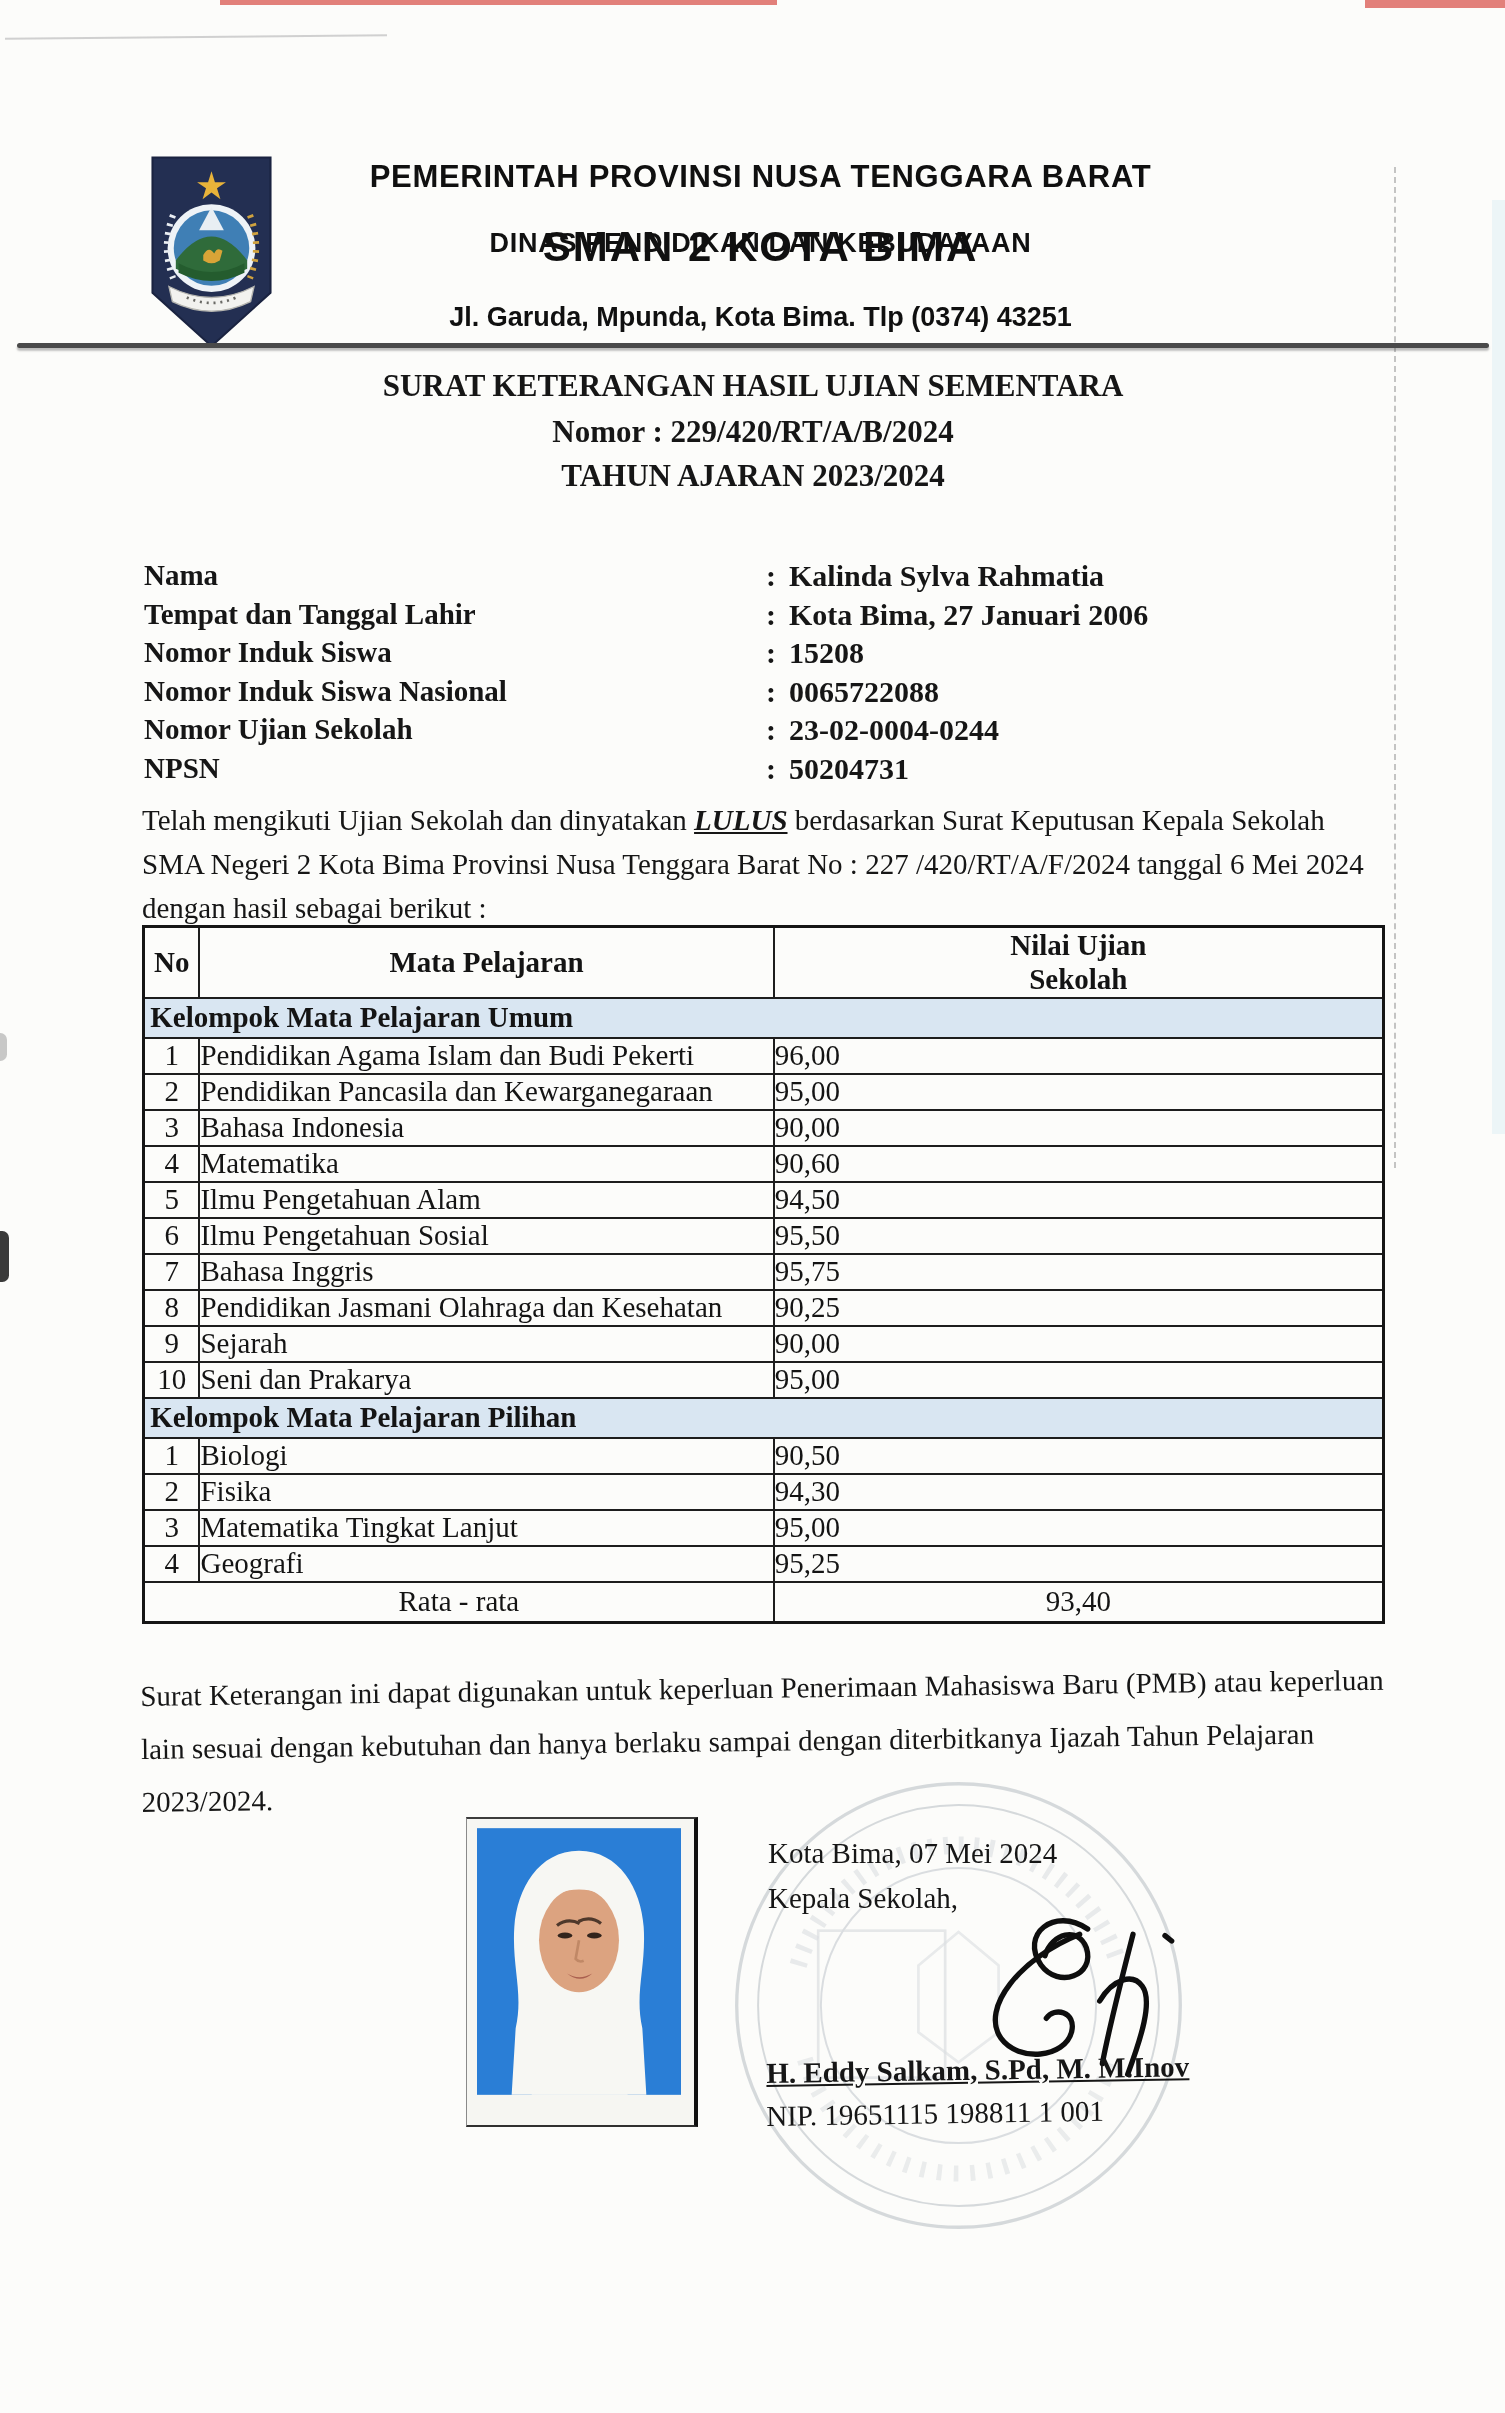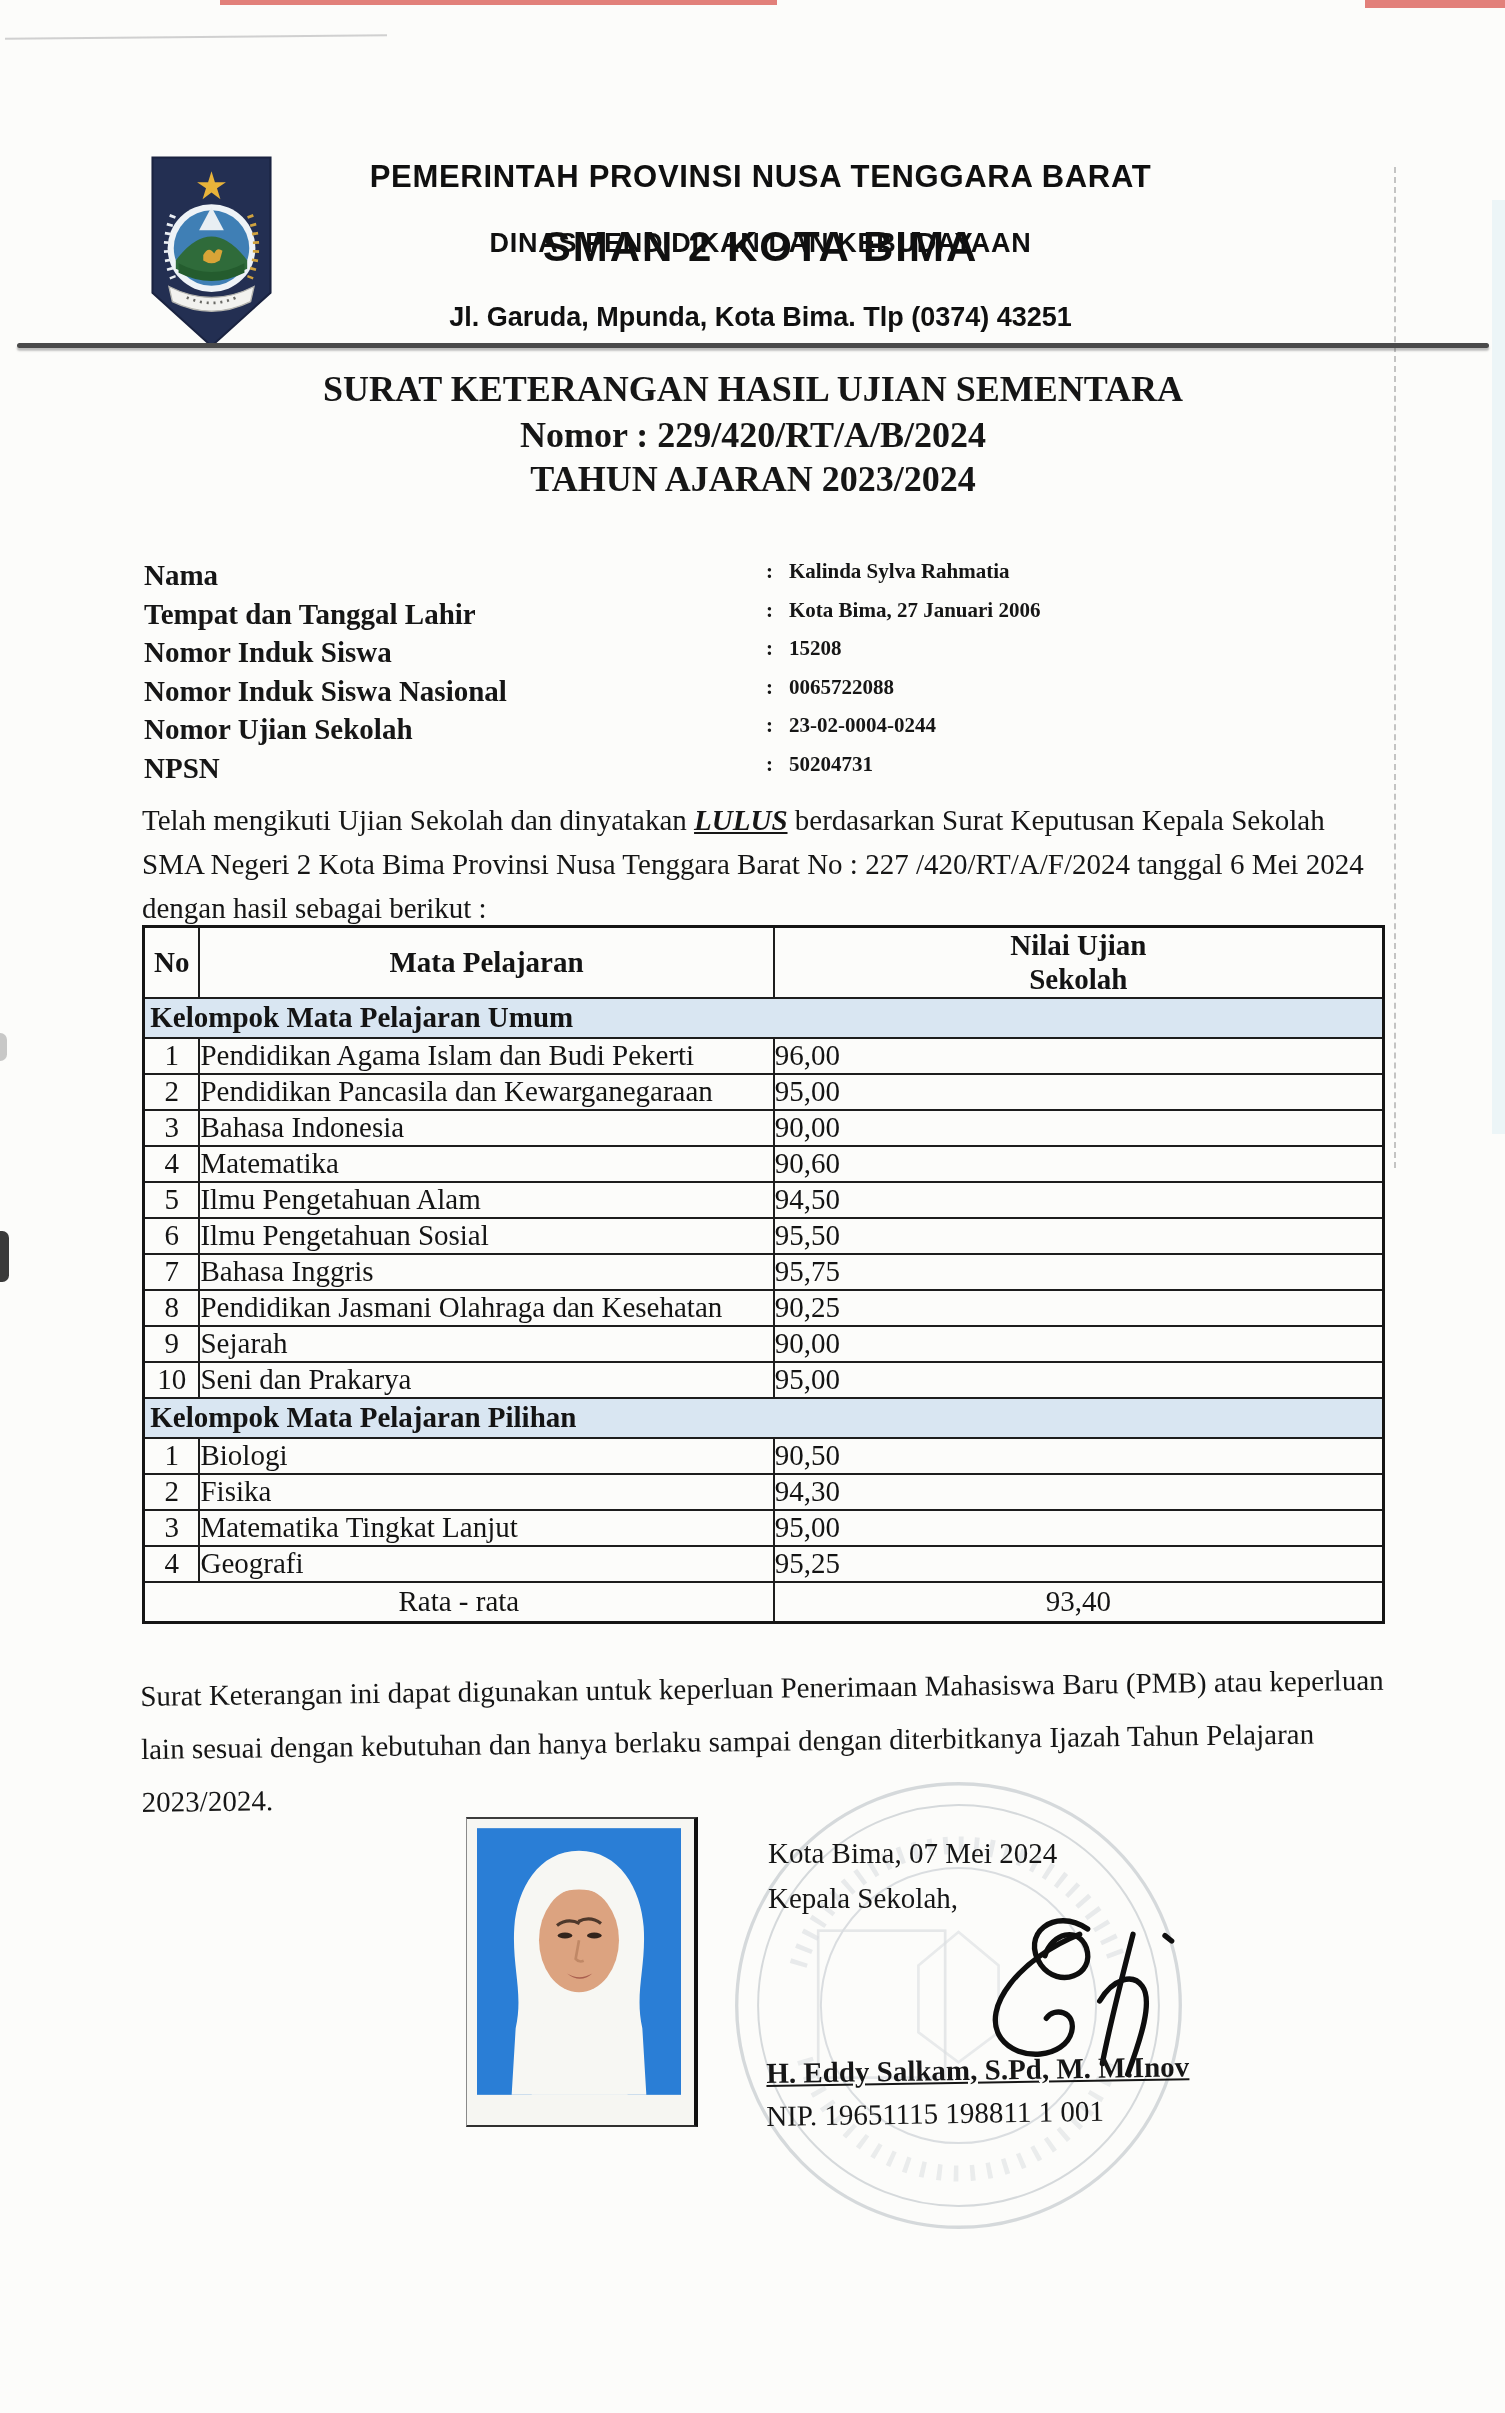--- a/index.html
+++ b/index.html
@@ -19,25 +19,25 @@
   .edge-blob.light{background:#9d9d9d;opacity:.55;}
   
   .hline{left:260px;width:1001px;text-align:center;font-weight:bold;color:#101010;}
   .h1{top:159px;font-size:31px;letter-spacing:0.7px;}
   .h2{top:200px;font-size:27px;letter-spacing:0.7px;margin-top:28px;}
   .h3{top:223px;font-size:42px;font-weight:900;letter-spacing:2px;}
   .h4{top:302px;font-size:27px;}
   .header-rule{top:343px;left:16.7px;width:1472px;height:4.7px;background:#4a4a4a;
     border-radius:2.7px;box-shadow:0 2.7px 2px rgba(90,90,90,.4);}
   
-  .title-line{left:0;width:1506px;text-align:center;font-weight:bold;font-size:36px;}
+  .title-line{left:0;width:1506px;text-align:center;font-weight:bold;font-size:31px;}
   .t1{top:368px;}.t2{top:414px;}.t3{top:458px;}
   
   .field-label{left:144px;font-weight:bold;font-size:29px;white-space:nowrap;}
-  .field-value{left:766px;font-weight:bold;font-size:21px;white-space:nowrap;}
+  .field-value{left:766px;font-weight:bold;font-size:30px;white-space:nowrap;}
   .field-value .c{display:inline-block;width:23px;}
   
   .intro{top:798px;left:142px;width:1235px;font-size:29px;line-height:44px;}
   .lulus{font-weight:bold;font-style:italic;text-decoration:underline;}
   .closing{top:1670px;left:140px;width:1261px;font-size:29px;line-height:53px;
     transform:rotate(-.75deg);transform-origin:left top;}
   
   table.marks{position:absolute;top:925px;left:142px;width:1243px;
     border-collapse:collapse;font-size:29px;color:#141414;}
   table.marks td,table.marks th{border:2px solid #1d1d1d;padding:0;}

